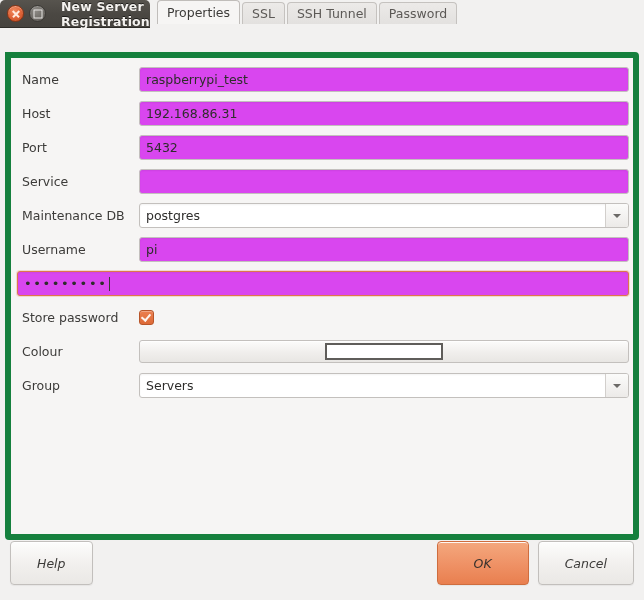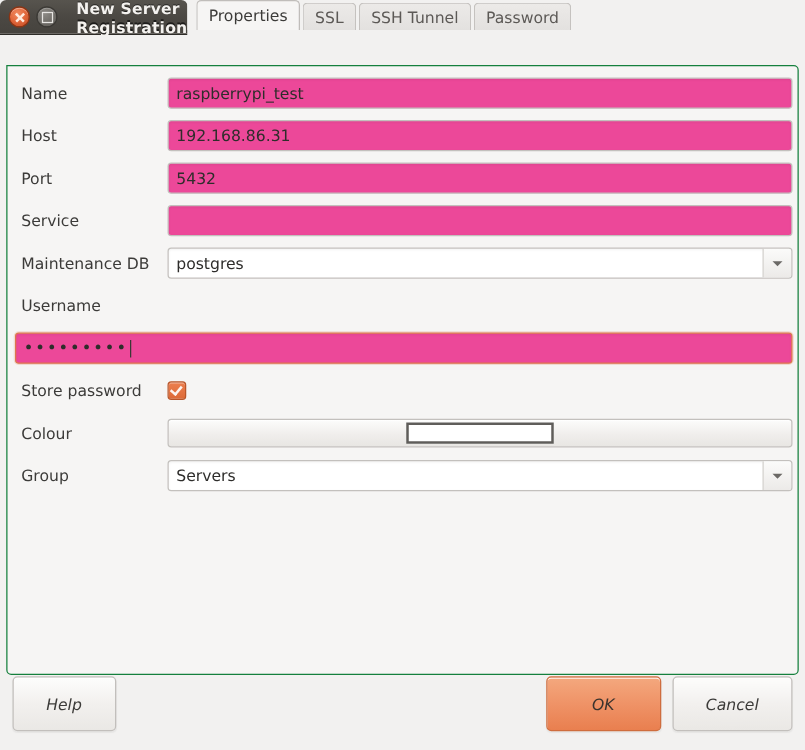--- a/index.html
+++ b/index.html
@@ -132,21 +132,21 @@
   }
 
   
   .panel {
     position: absolute;
     left: 5px;
     top: 52px;
     width: 634px;
     height: 488px;
     background: #f6f5f4;
-    border: 1px solid #15803d;
+    border: 6px solid #15803d;
     border-radius: 4px;
     border-top-left-radius: 0;
     padding: 9px 0 0 0;
   }
 
   .form-row {
     display: flex;
     align-items: center;
     height: 25px;
     margin-bottom: 9px;
@@ -157,21 +157,21 @@
     flex: 0 0 122px;
     font-size: 12.5px;
     color: #3c3b39;
     padding-left: 5px;
     white-space: nowrap;
   }
 
   .field {
     flex: 1 1 auto;
     height: 25px;
-    background: #ec4899;
+    background: #d946ef;
     border: 1px solid #c3c0bd;
     border-radius: 3px;
     box-shadow: inset 0 1px 2px rgba(0,0,0,.06);
     display: flex;
     align-items: center;
     padding: 0 6px;
     font-size: 12.5px;
     color: #2e2d2b;
     overflow: hidden;
     position: relative;
@@ -362,20 +362,21 @@
       <div class="combo">
         <div class="combo-value">postgres</div>
         <div class="combo-arrow">
           <span class="arrow-glyph"></span>
         </div>
       </div>
     </div>
 
     <div class="form-row">
       <div class="form-label">Username</div>
+      <div class="field">pi</div>
     </div>
 
     <div class="form-row">
       <div class="field focused">
         <span class="pw-dots">•••••••••</span>
           <span class="caret"></span>
       </div>
     </div>
 
     <div class="form-row">

